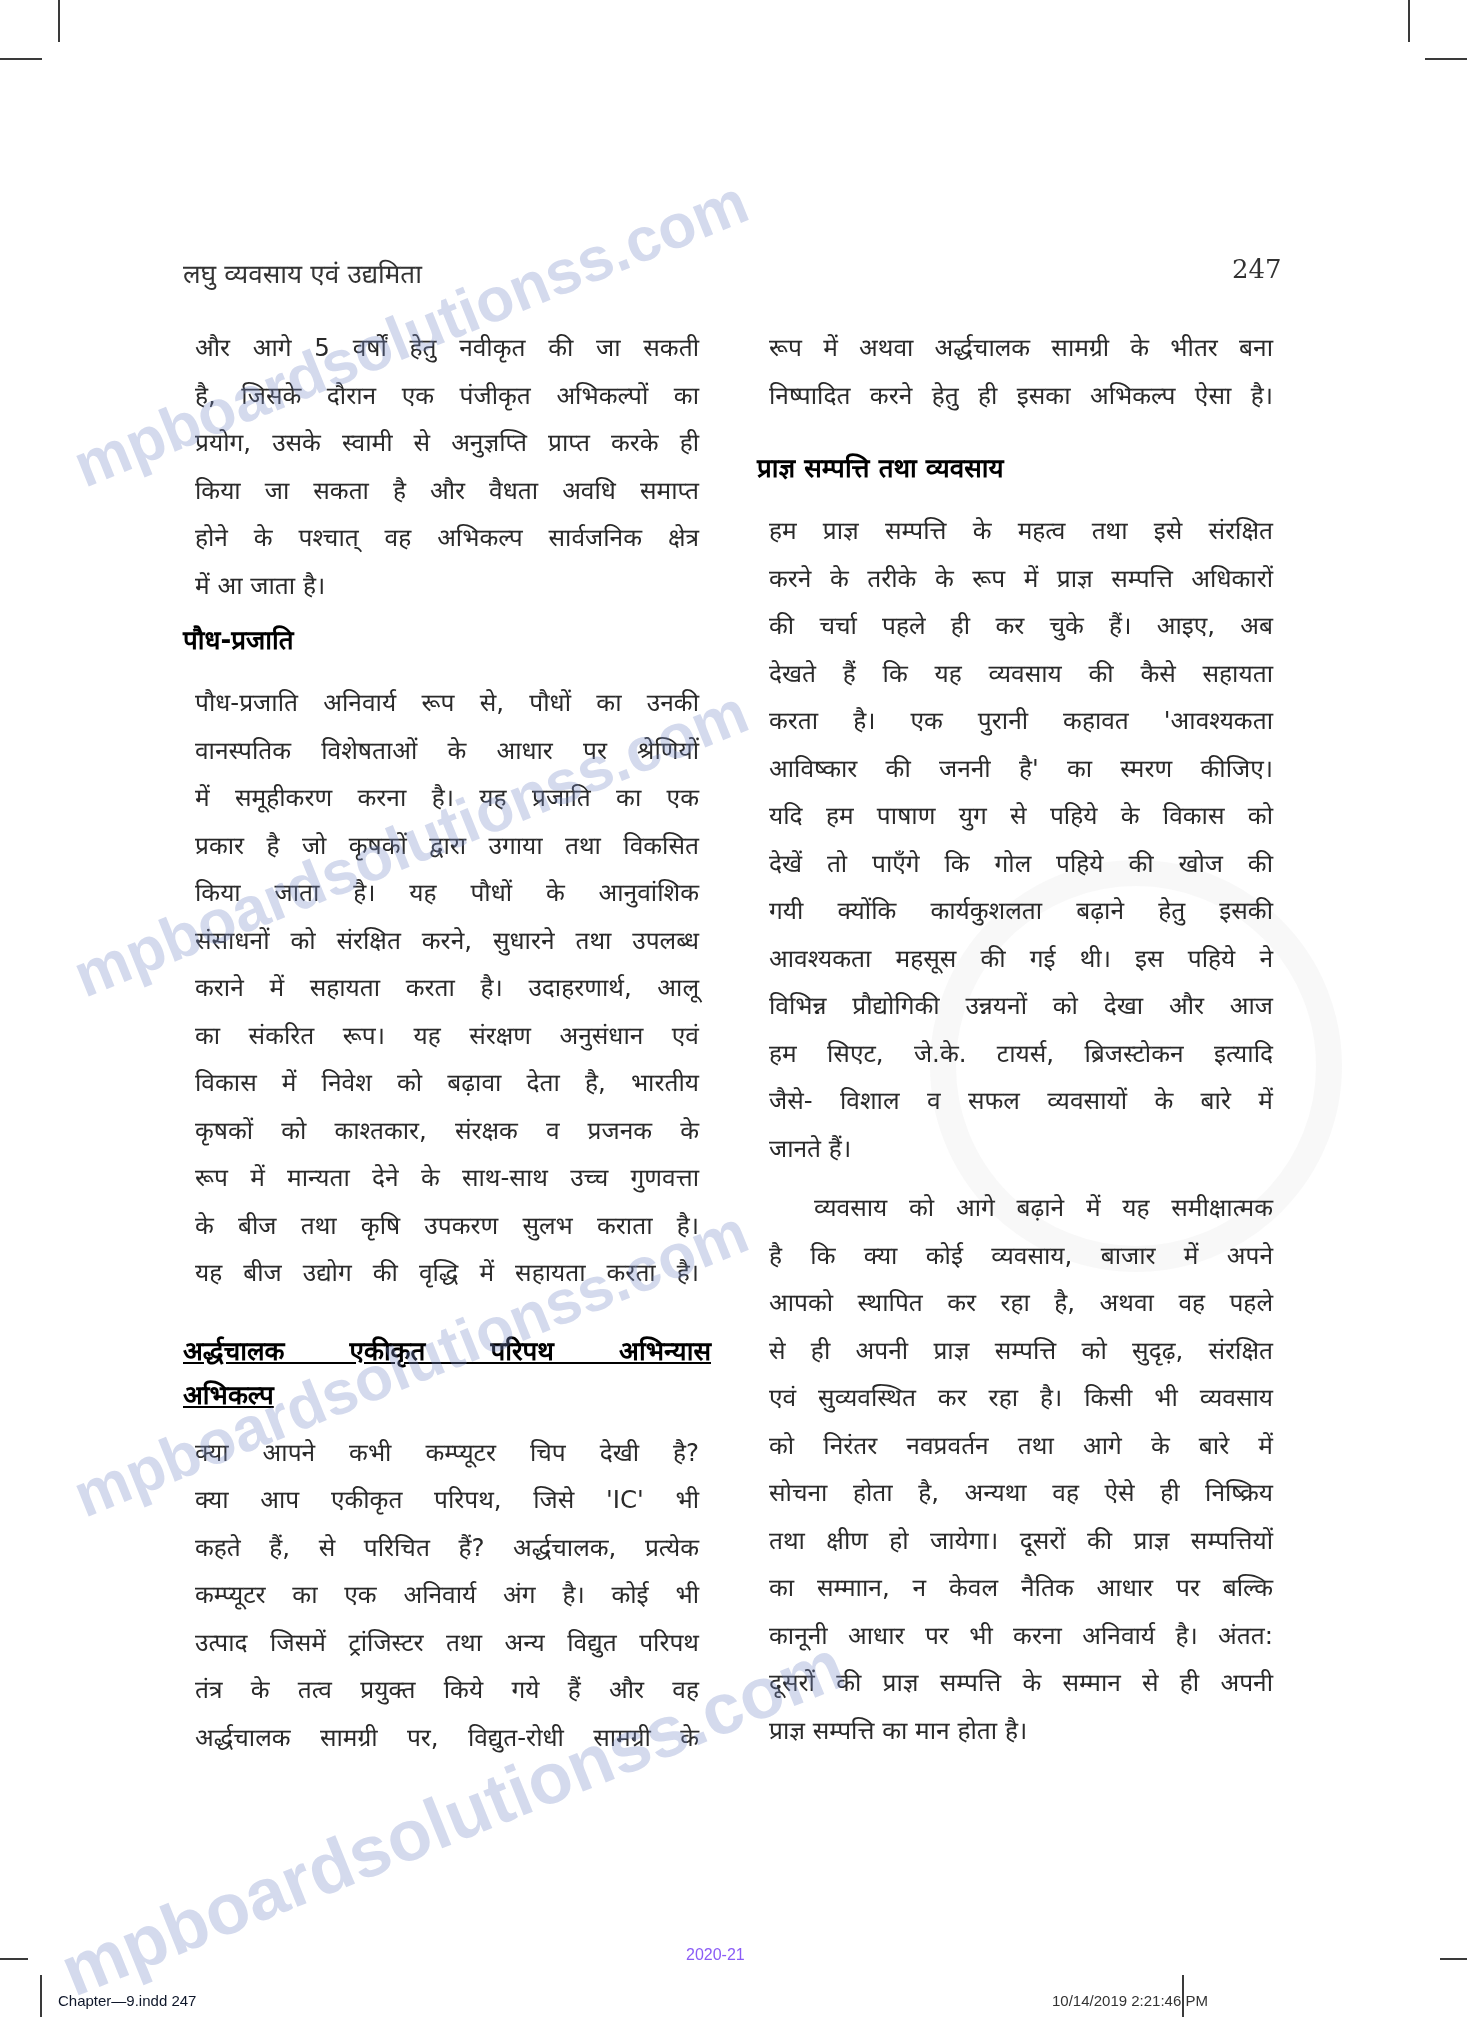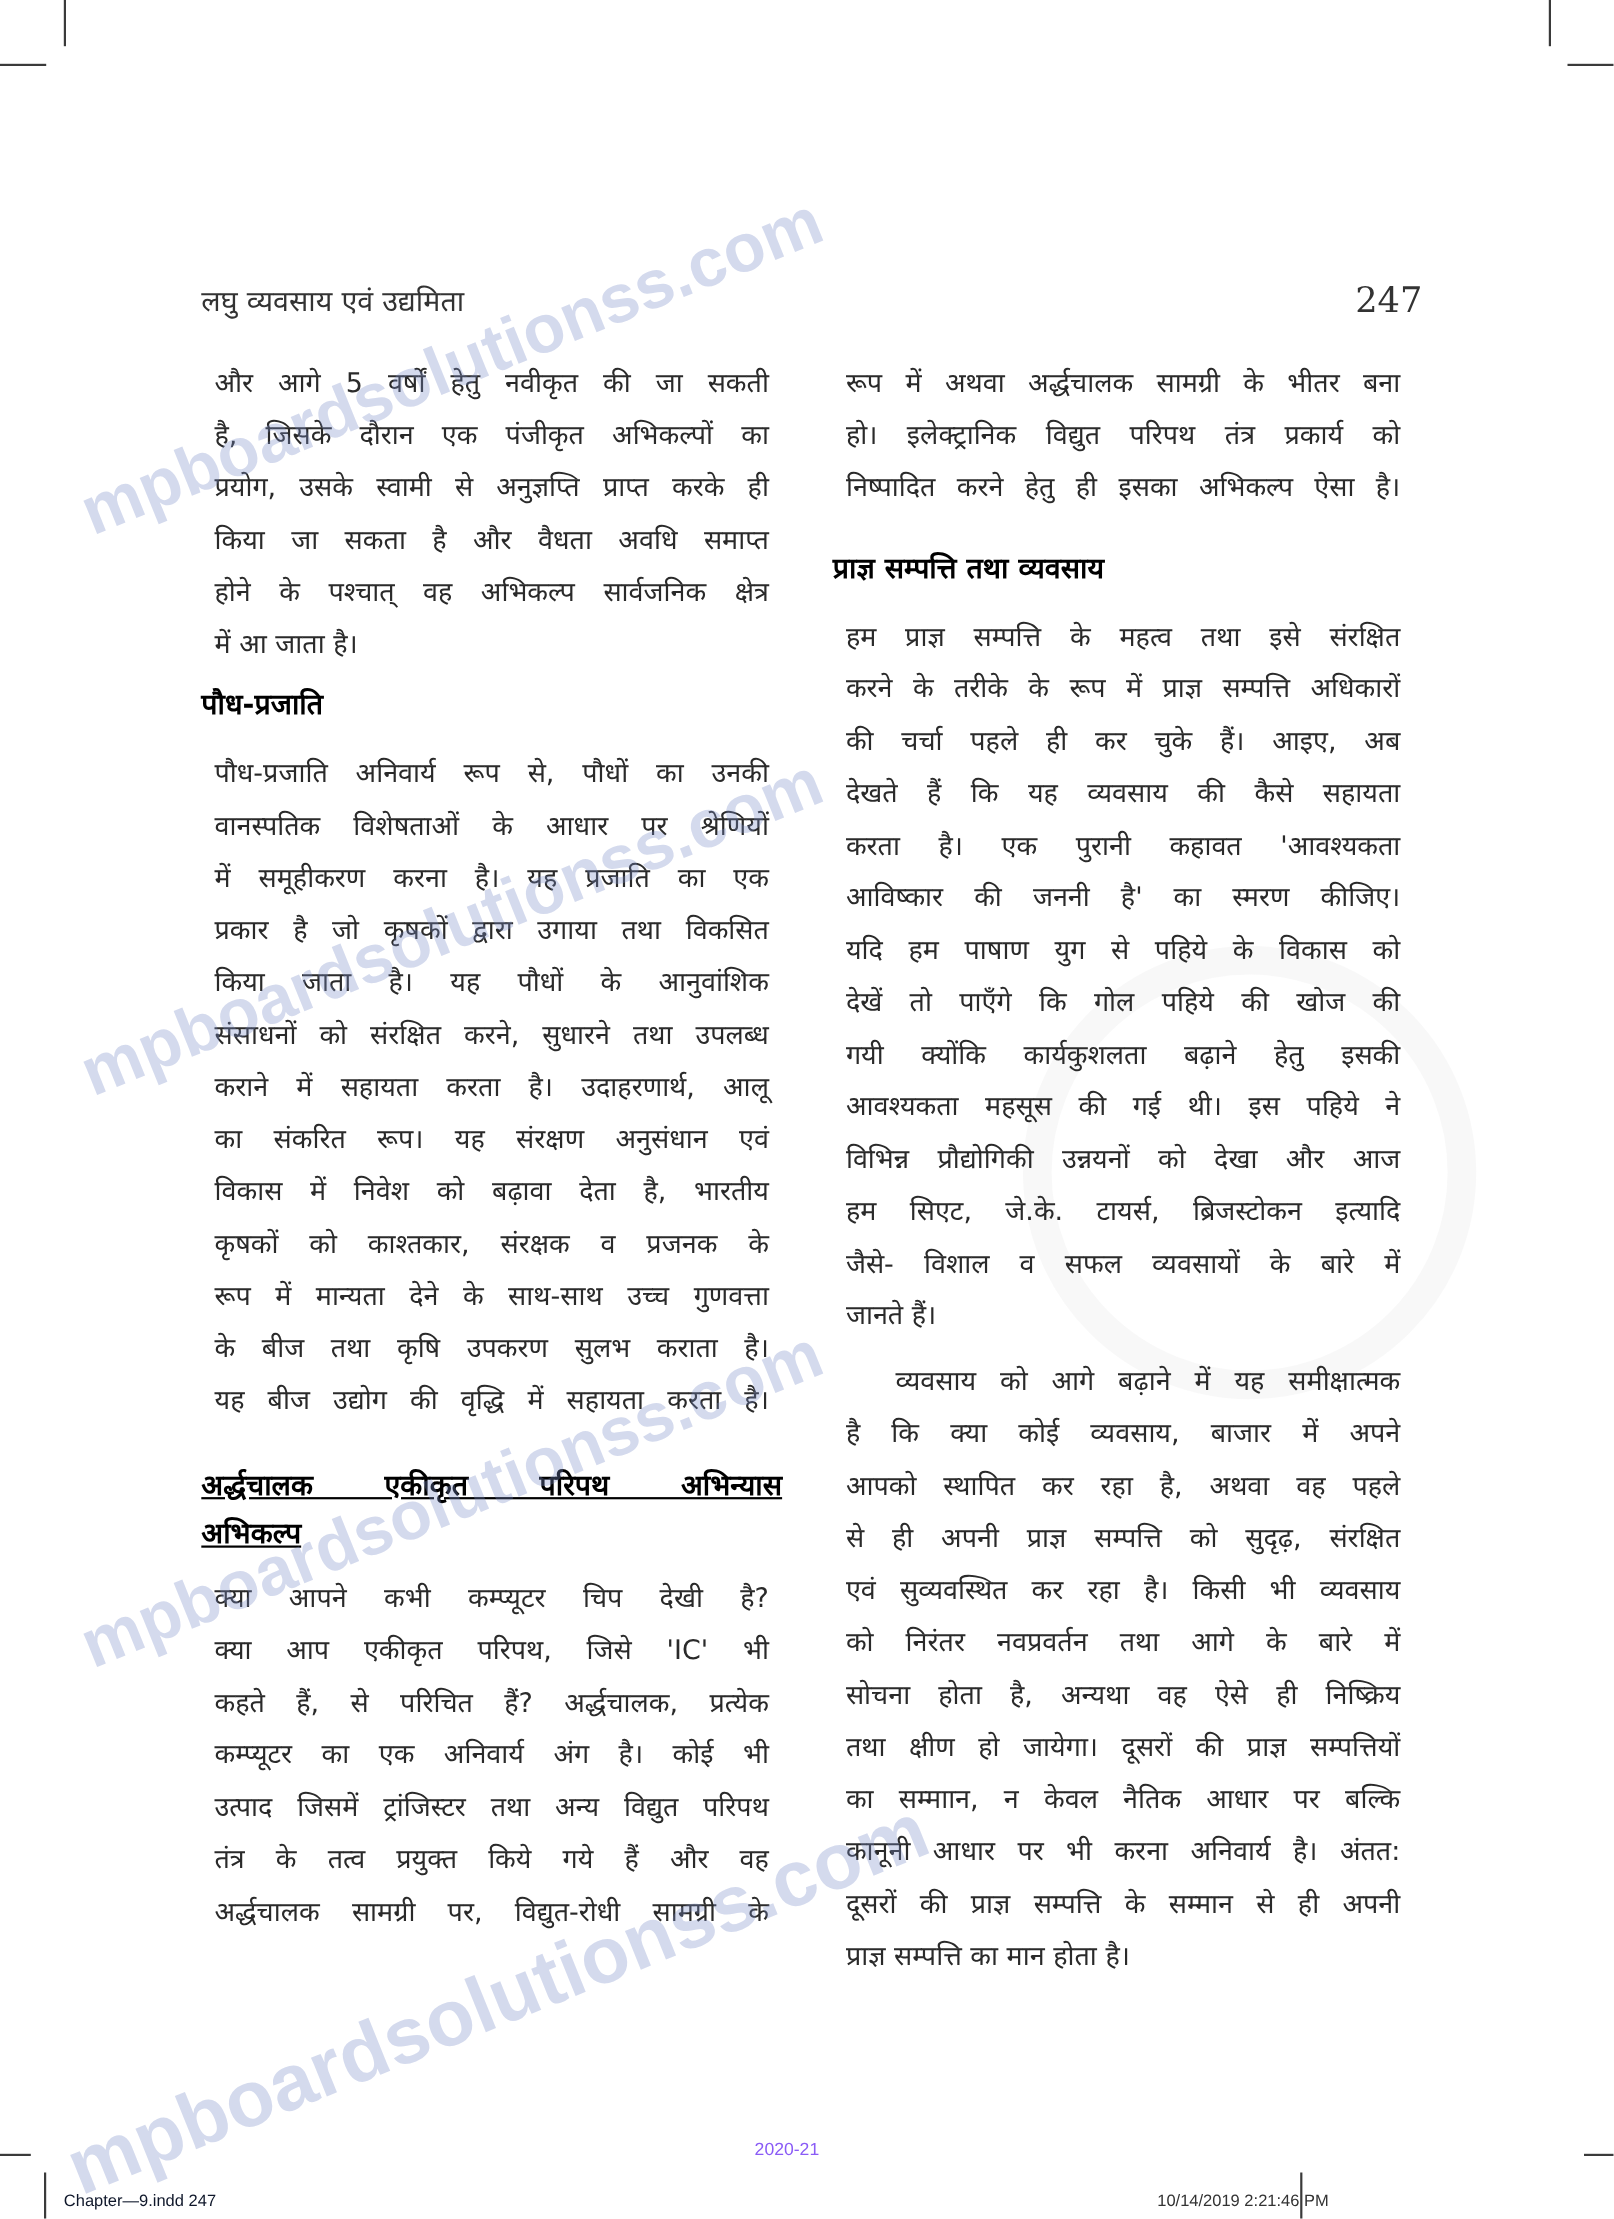--- a/index.html
+++ b/index.html
@@ -12,21 +12,21 @@
     color: #2a2a2a;
   }
   .crop { position: absolute; background: #3a3a3a; }
   .header-left {
     position: absolute; left: 183px; top: 255px;
     font-size: 26px; color: #333;
   }
   .page-number {
     position: absolute; left: 1232px; top: 254px;
     font-family: "DejaVu Serif", serif;
-    font-size: 32px; color: #333; text-align: center;
+    font-size: 26px; color: #333; text-align: center;
   }
   .col {
     position: absolute; top: 312px; width: 528px;
   }
   .col.left { left: 183px; }
   .col.right { left: 757px; }
   .para {
     margin: 12px;
     font-size: 24.5px;
     line-height: 47.5px;
@@ -128,21 +128,20 @@
     <span class="line">कम्प्यूटर का एक अनिवार्य अंग है। कोई भी</span>
     <span class="line">उत्पाद जिसमें ट्रांजिस्टर तथा अन्य विद्युत परिपथ</span>
     <span class="line">तंत्र के तत्व प्रयुक्त किये गये हैं और वह</span>
     <span class="line">अर्द्धचालक सामग्री पर, विद्युत-रोधी सामग्री के</span>
   </p>
 </div>
 
 <div class="col right">
   <p class="para">
     <span class="line">रूप में अथवा अर्द्धचालक सामग्री के भीतर बना</span>
-    <span class="line">हो। इलेक्ट्रानिक विद्युत परिपथ तंत्र प्रकार्य को</span>
     <span class="line">निष्पादित करने हेतु ही इसका अभिकल्प ऐसा है।</span>
   </p>
 
   <h2 class="heading" style="margin-top:30px;margin-bottom:22px;">प्राज्ञ सम्पत्ति तथा व्यवसाय</h2>
 
   <p class="para">
     <span class="line">हम प्राज्ञ सम्पत्ति के महत्व तथा इसे संरक्षित</span>
     <span class="line">करने के तरीके के रूप में प्राज्ञ सम्पत्ति अधिकारों</span>
     <span class="line">की चर्चा पहले ही कर चुके हैं। आइए, अब</span>
     <span class="line">देखते हैं कि यह व्यवसाय की कैसे सहायता</span>

